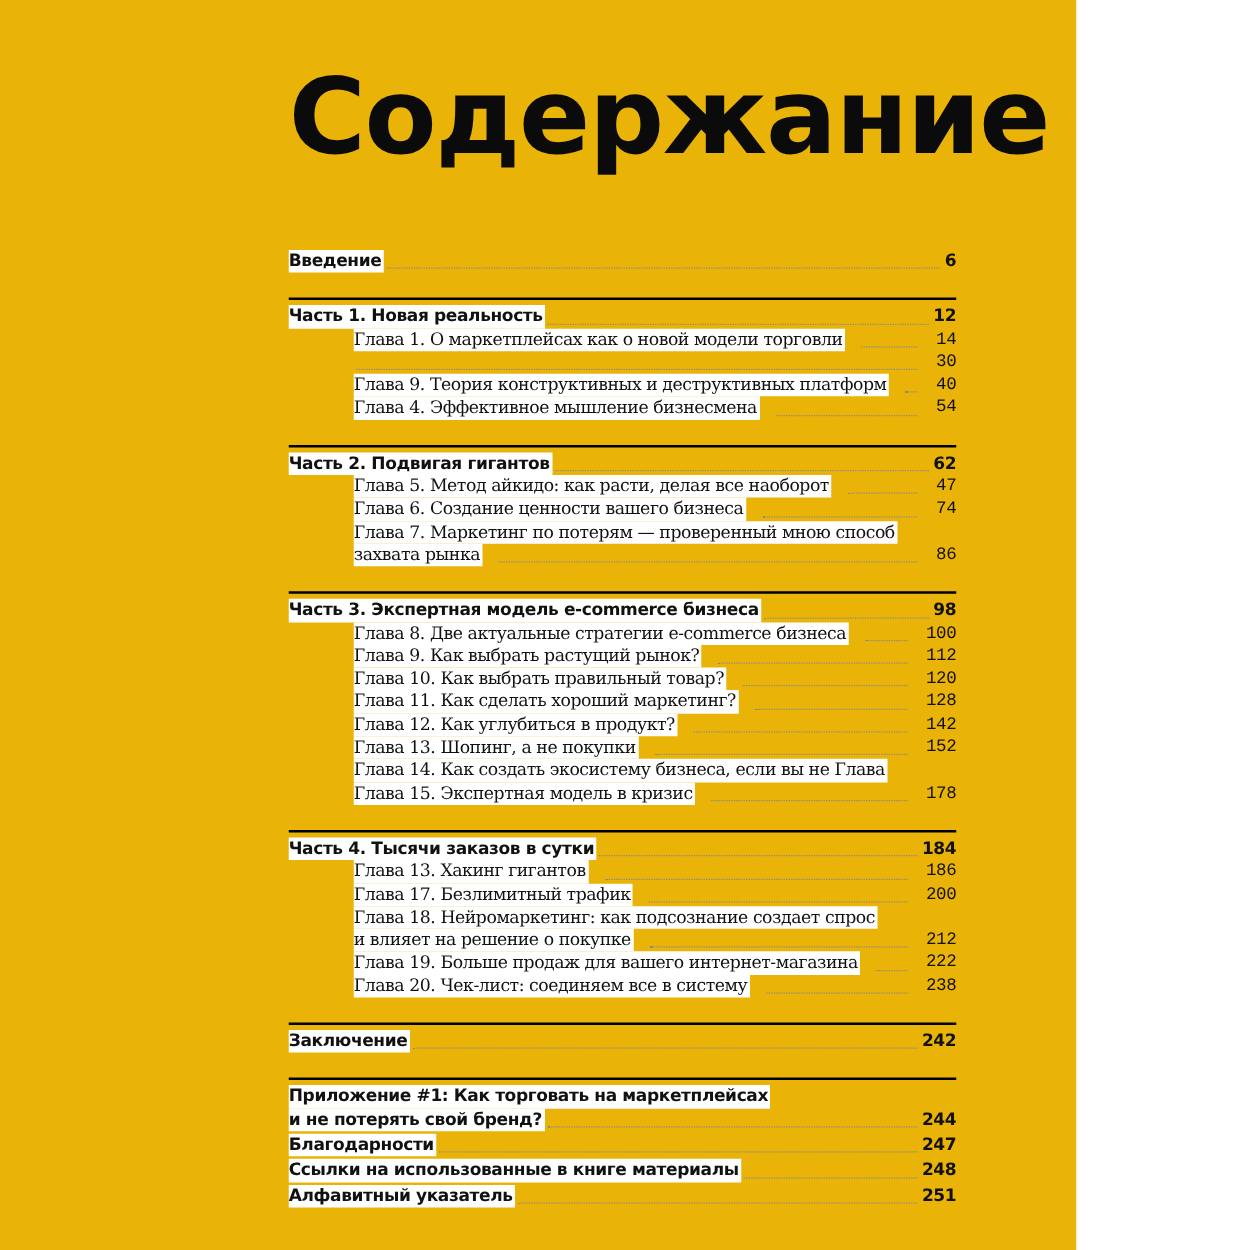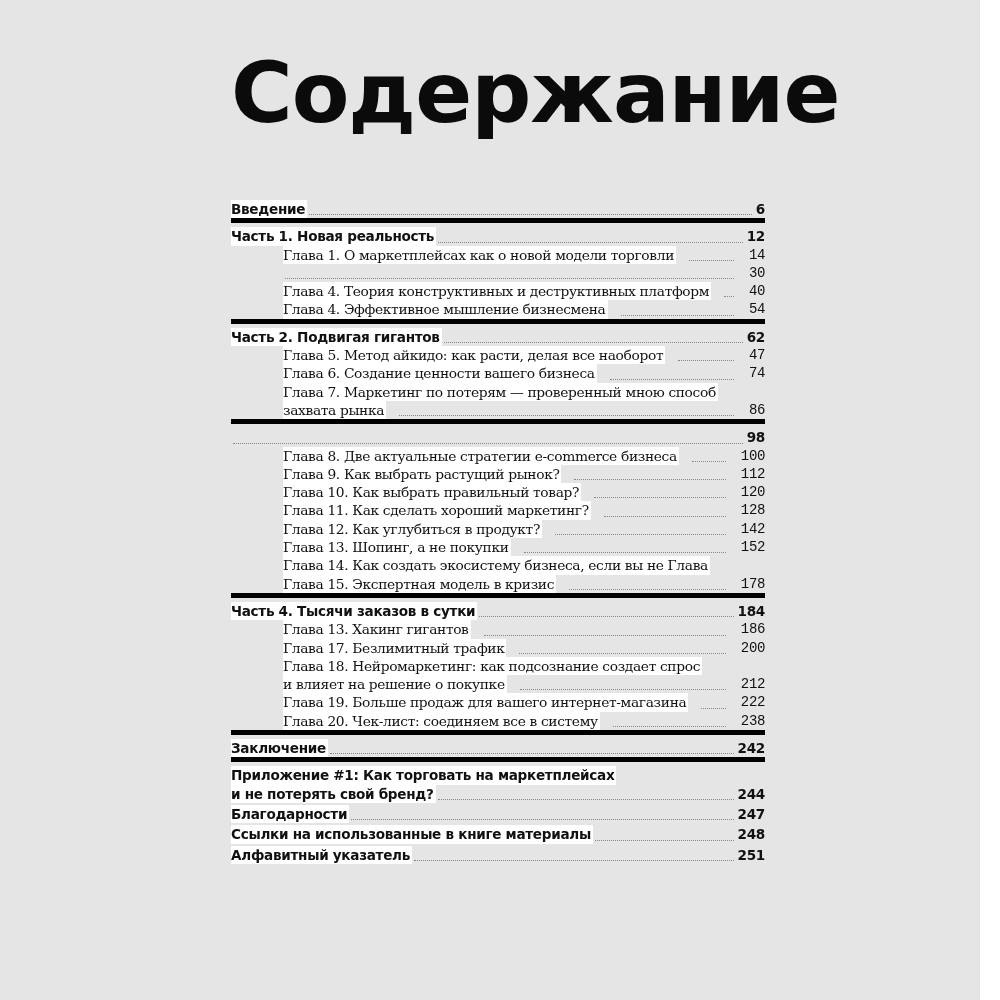--- a/index.html
+++ b/index.html
@@ -1,27 +1,27 @@
 <!DOCTYPE html>
 <html><head>
 <meta charset="utf-8">
 <style>
   html, body { margin: 0; padding: 0; background: #ffffff; }
   body { width: 1000px; height: 1000px; position: relative; overflow: hidden; color: #111; }
-  .page { position: absolute; left: 0; top: 0; width: 980px; height: 1000px; background: #e5e5e5; }
+  .page { position: absolute; left: 0; top: 0; width: 861px; height: 1000px; background: #eab308; }
   .title {
     position: absolute; left: 231px; top: 48px;
     font-family: "DejaVu Sans", sans-serif; font-weight: bold;
     font-size: 84px; line-height: 90px; letter-spacing: -1px; color: #0b0b0b;
     margin: 0;
   }
   .toc {
     position: absolute; left: 231px; top: 200px; width: 534px;
   }
-  .sec { border-top: 5px solid #000000; padding-top: 4px; margin-top: 0; }
+  .sec { border-top: 2px solid #000000; padding-top: 4px; margin-top: 20px; }
   .sec:first-child { border-top: none; padding-top: 0; margin-top: 0; }
   .row {
     display: flex; align-items: flex-start; position: relative;
     height: 18.3px; line-height: 18.3px; font-size: 14.5px;
   }
   .row .t { white-space: nowrap; padding-right: 2px; background: #fff; }
   .row .dots {
     flex: 1; height: 1px; margin: 0 2px 3px 2px; align-self: flex-end;
     border-bottom: 1.5px dotted #888; min-width: 8px;
   }
@@ -52,21 +52,21 @@
         <div class="row chap">
           <span class="t">Глава 1. О маркетплейсах как о новой модели торговли</span>
           <span class="dots"></span>
           <span class="p">14</span>
         </div>
         <div class="row chap">
           <span class="dots"></span>
           <span class="p">30</span>
         </div>
         <div class="row chap">
-          <span class="t">Глава 4. Теория конструктивных и деструктивных платформ</span>
+          <span class="t">Глава 9. Теория конструктивных и деструктивных платформ</span>
           <span class="dots"></span>
           <span class="p">40</span>
         </div>
         <div class="row chap">
           <span class="t">Глава 4. Эффективное мышление бизнесмена</span>
           <span class="dots"></span>
           <span class="p">54</span>
         </div>
       </div>
       <div class="sec">
@@ -89,20 +89,21 @@
           <span class="t">Глава 7. Маркетинг по потерям — проверенный мною способ</span>
         </div>
         <div class="row chap">
           <span class="t">захвата рынка</span>
           <span class="dots"></span>
           <span class="p">86</span>
         </div>
       </div>
       <div class="sec">
         <div class="row part">
+          <span class="t">Часть 3. Экспертная модель e-commerce бизнеса</span>
           <span class="dots"></span>
           <span class="p">98</span>
         </div>
         <div class="row chap">
           <span class="t">Глава 8. Две актуальные стратегии e-commerce бизнеса</span>
           <span class="dots"></span>
           <span class="p">100</span>
         </div>
         <div class="row chap">
           <span class="t">Глава 9. Как выбрать растущий рынок?</span>

